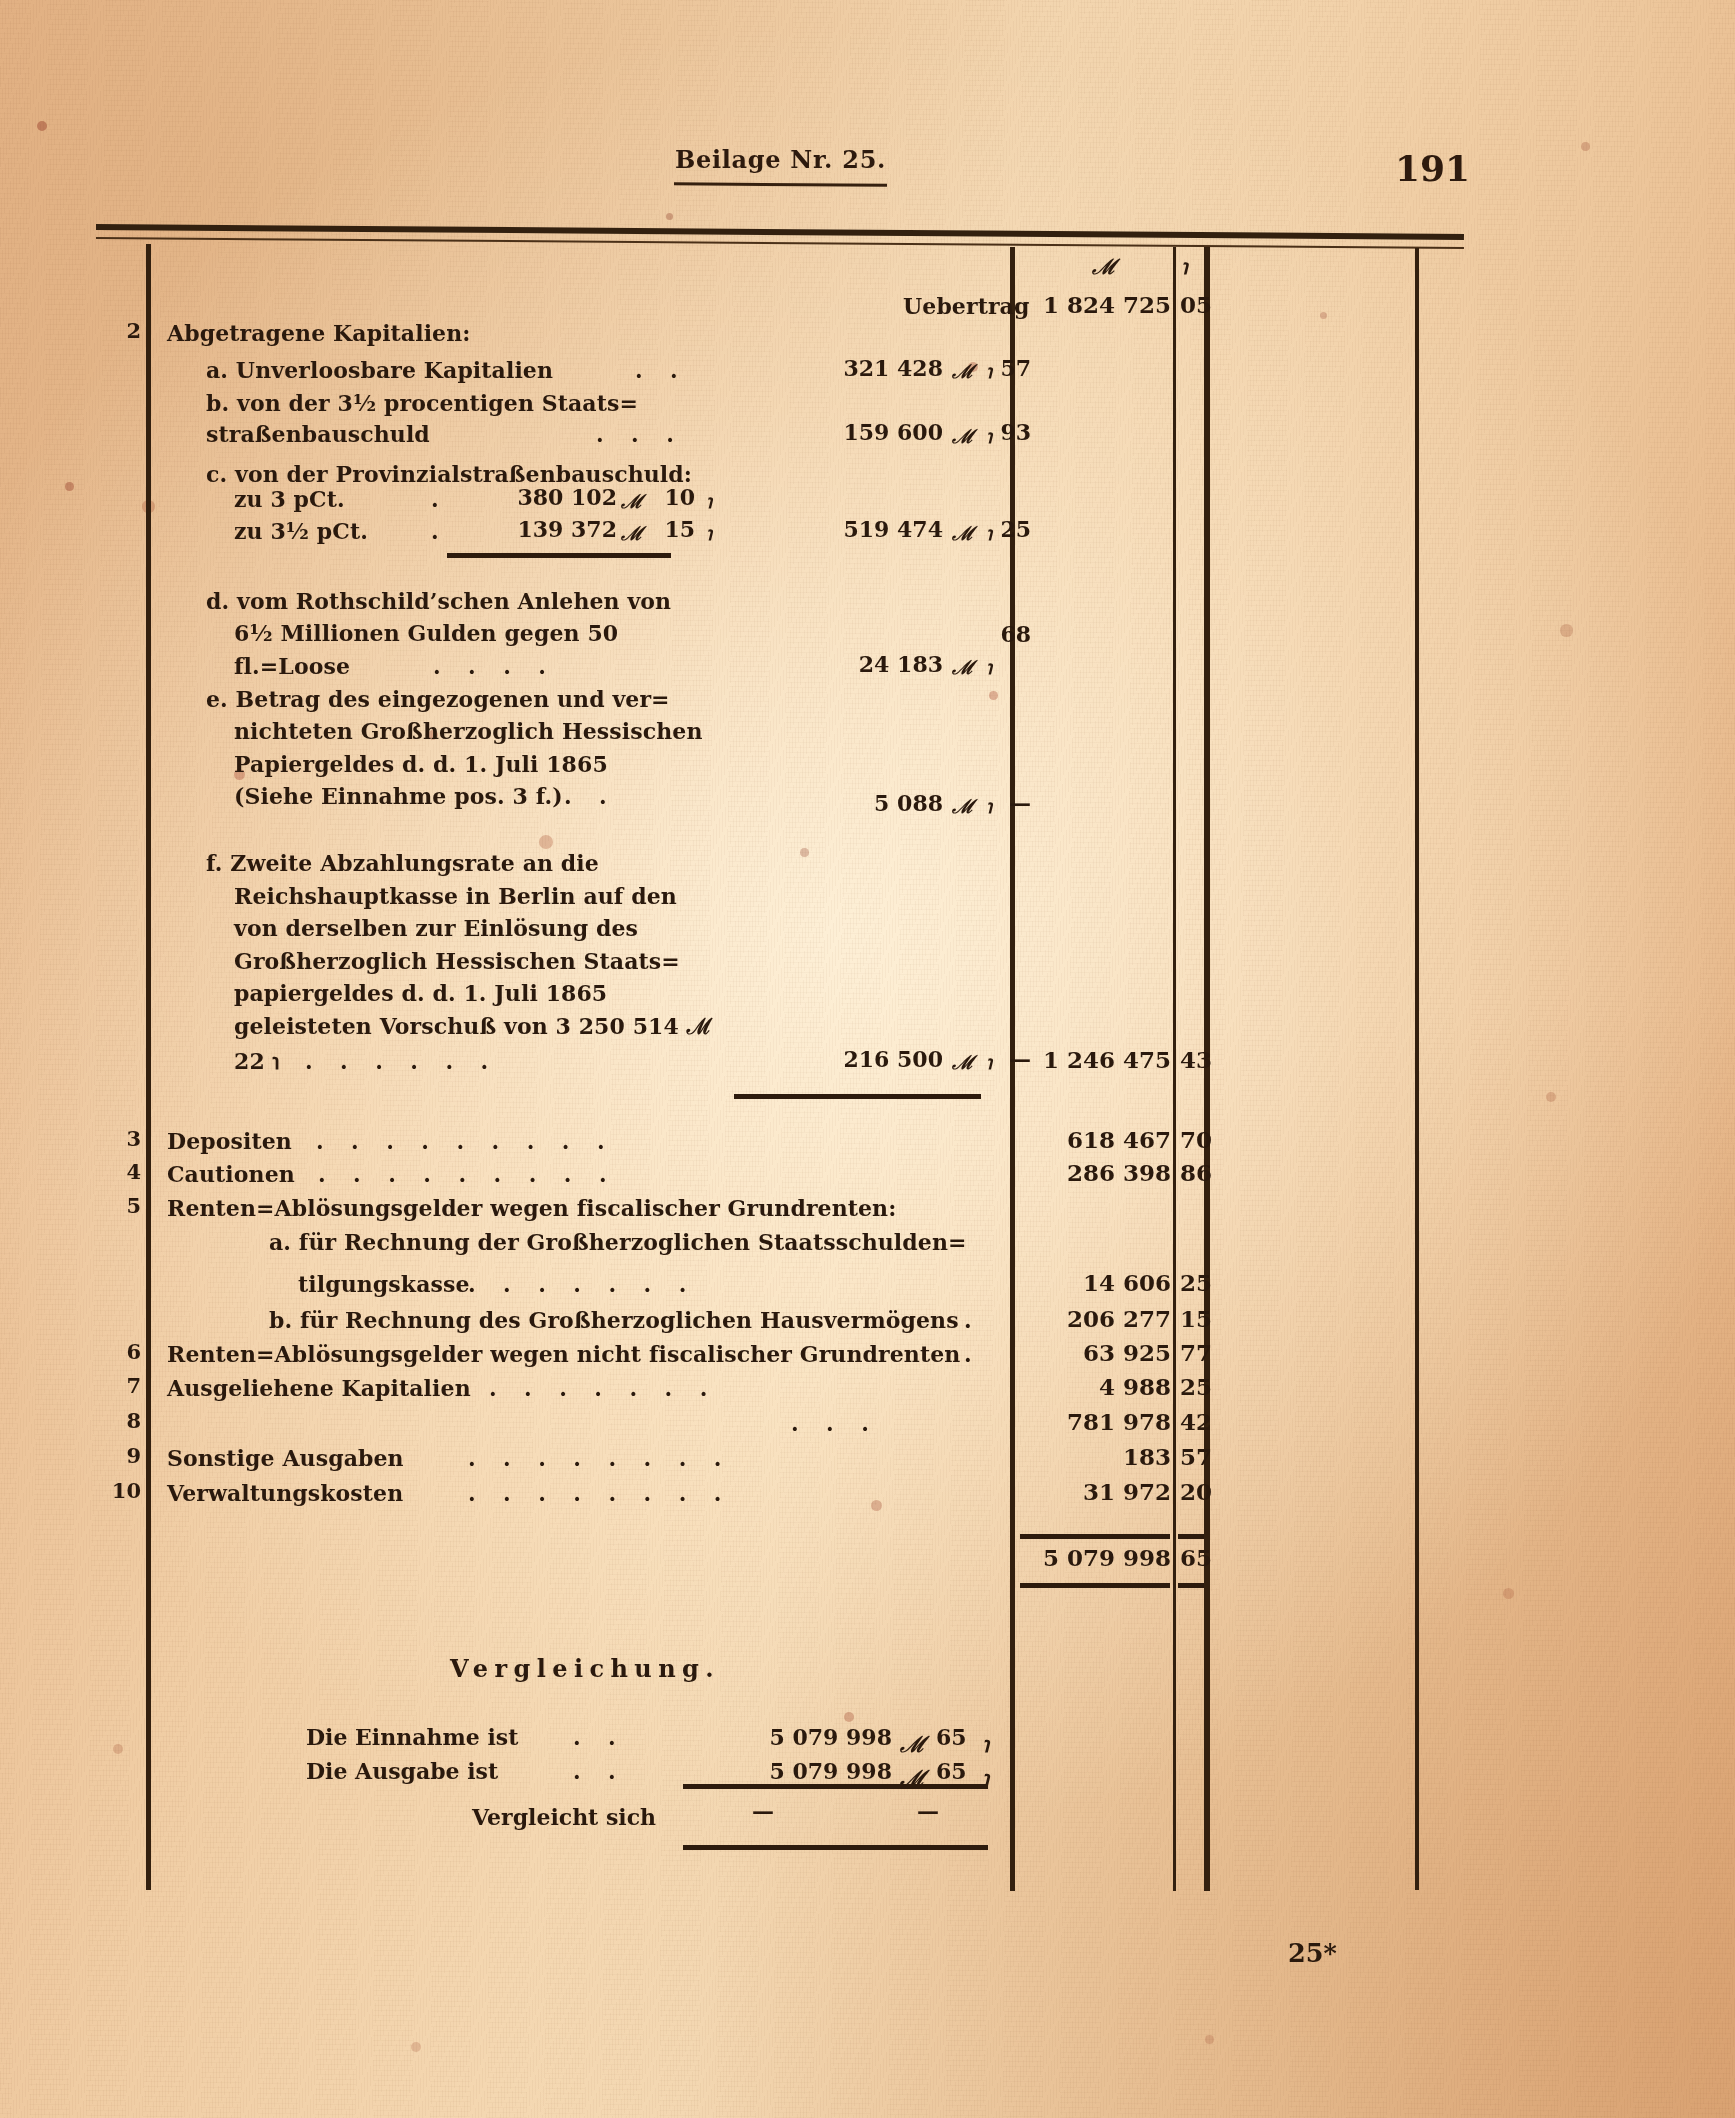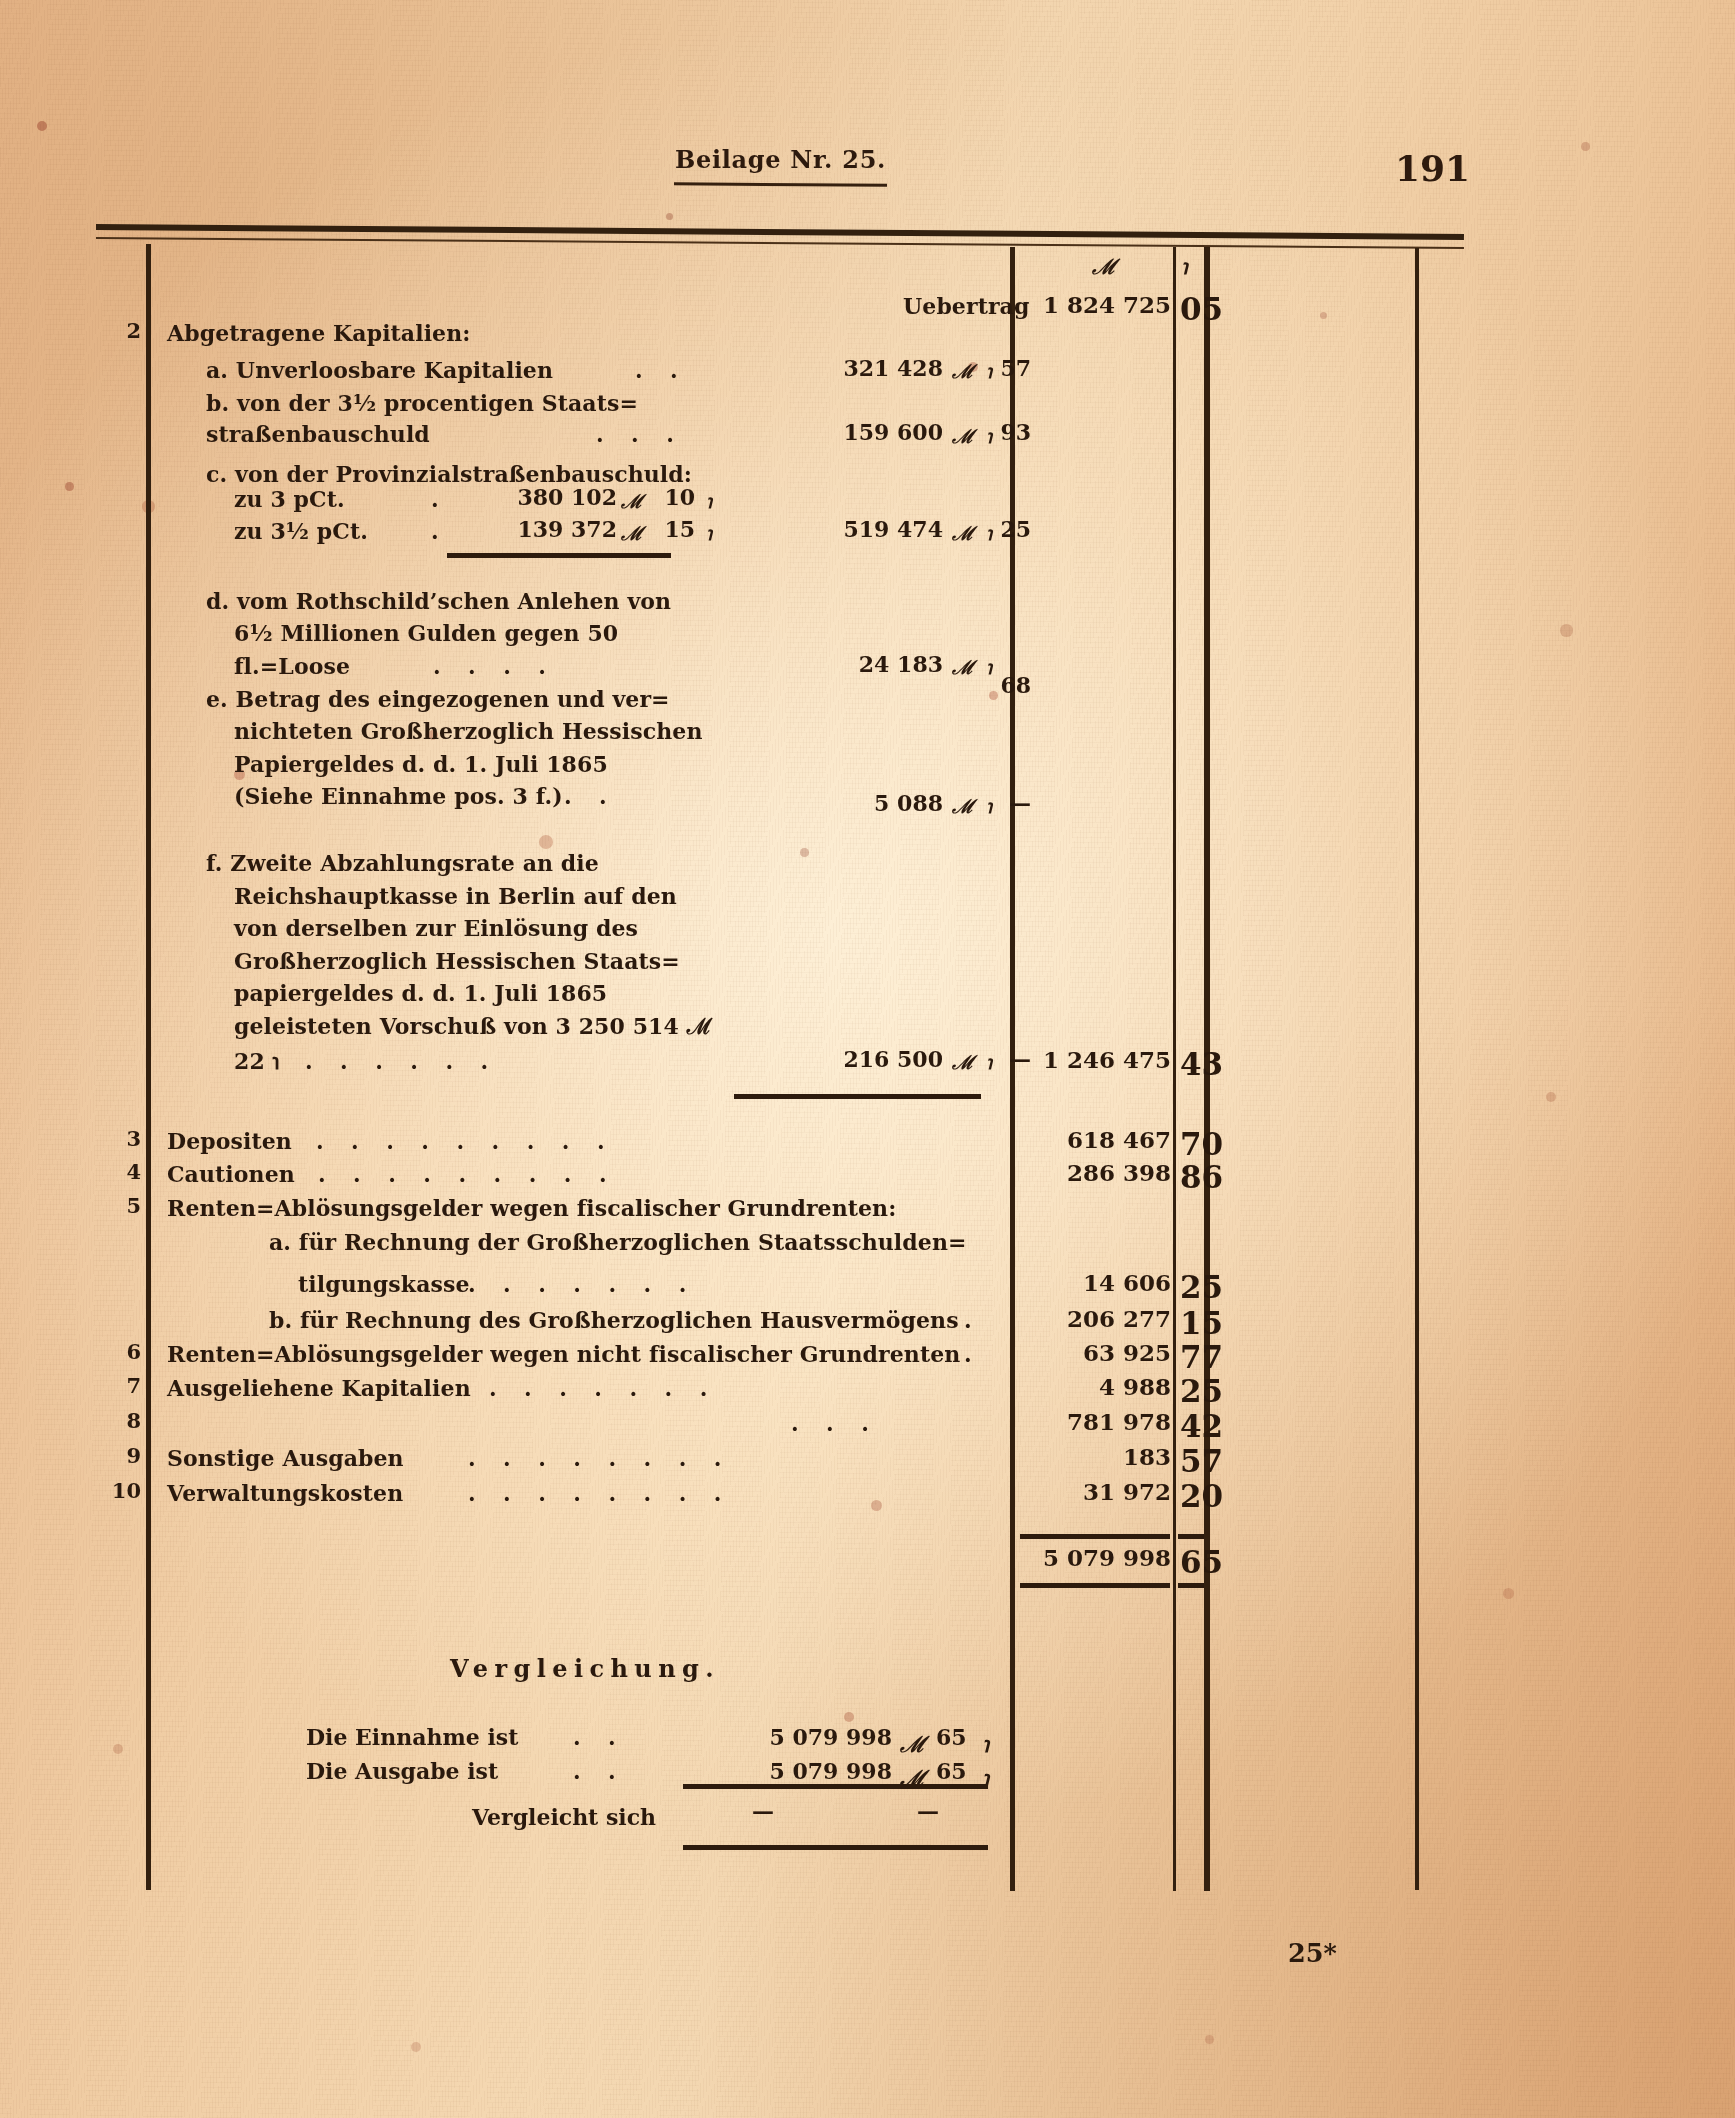--- a/index.html
+++ b/index.html
@@ -89,21 +89,21 @@
     white-space:nowrap;
     text-align:right;
   }
   .cur{font-style:italic;font-family:"DejaVu Serif",serif;font-size:19px;}
   .col-mk{
     position:absolute;width:150px;text-align:right;
     font-size:23px;font-weight:bold;white-space:nowrap;
   }
   .col-pf{
     position:absolute;left:1180px;width:28px;text-align:left;
-    font-size:31px;font-weight:bold;
+    font-size:23px;font-weight:bold;
   }
   .colhead{
     position:absolute;font-size:21px;font-style:italic;font-weight:bold;
   }
   .ul{
     position:absolute;background:#2d1b0d;height:5px;
   }
 
   #verg-title{
     position:absolute;left:450px;top:1654px;
@@ -205,21 +205,21 @@
   <div class="amt-inline fr cur" style="left:952px;top:520px;">ℳ</div>
   <div class="amt-inline fr" style="left:918px;top:516px;width:113px;">25</div>
   <div class="amt-inline fr cur" style="left:986px;top:520px;">℩</div>
 
   <div class="desc fr" style="left:206px;top:586px;">d. vom Rothschild’schen Anlehen von</div>
   <div class="desc fr" style="left:234px;top:618px;">6¹⁄₂  Millionen  Gulden  gegen  50</div>
   <div class="desc fr" style="left:234px;top:651px;">fl.=Loose</div>
   <div class="desc fr dots" style="left:433px;top:651px;">.     .     .     .</div>
   <div class="amt-inline fr" style="left:730px;top:651px;width:213px;">24 183</div>
   <div class="amt-inline fr cur" style="left:952px;top:654px;">ℳ</div>
-  <div class="amt-inline fr" style="left:918px;top:672px;width:113px;">68</div>
+  <div class="amt-inline fr" style="left:918px;top:621px;width:113px;">68</div>
   <div class="amt-inline fr cur" style="left:986px;top:654px;">℩</div>
 
   <div class="desc fr" style="left:206px;top:684px;">e. Betrag  des  eingezogenen  und  ver=</div>
   <div class="desc fr" style="left:234px;top:716px;">nichteten  Großherzoglich  Hessischen</div>
   <div class="desc fr" style="left:234px;top:749px;">Papiergeldes  d. d.  1.  Juli  1865</div>
   <div class="desc fr" style="left:234px;top:781px;">(Siehe  Einnahme  pos.  3  f.)</div>
   <div class="desc fr dots" style="left:564px;top:781px;">.   .</div>
   <div class="amt-inline fr" style="left:752px;top:790px;width:191px;">5 088</div>
   <div class="amt-inline fr cur" style="left:952px;top:793px;">ℳ</div>
   <div class="amt-inline fr" style="left:918px;top:790px;width:113px;">—</div>

